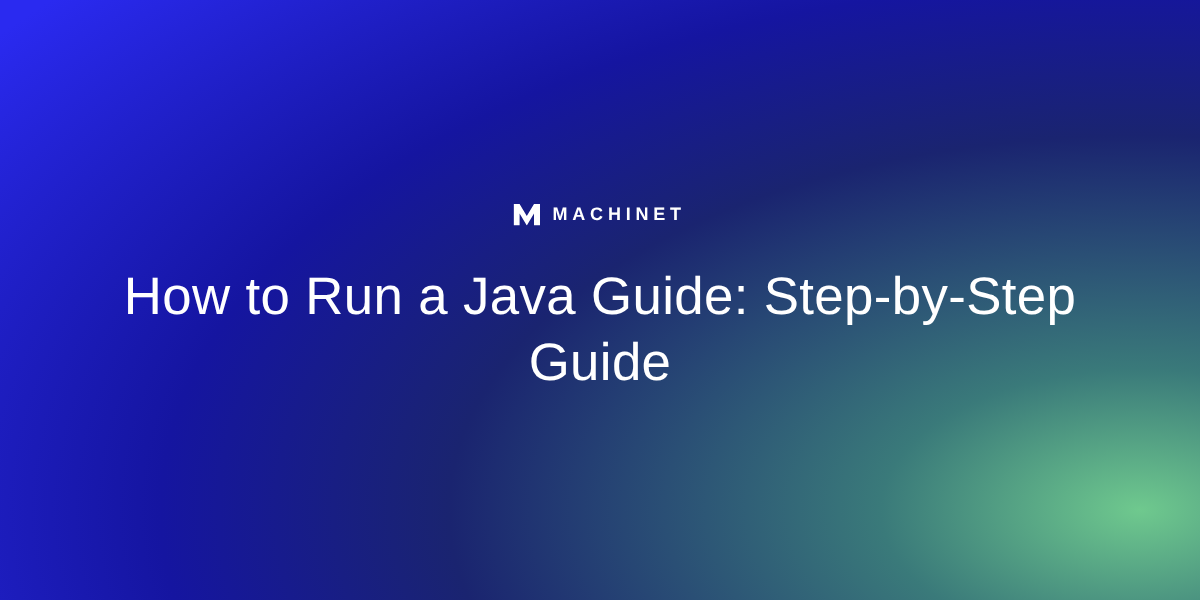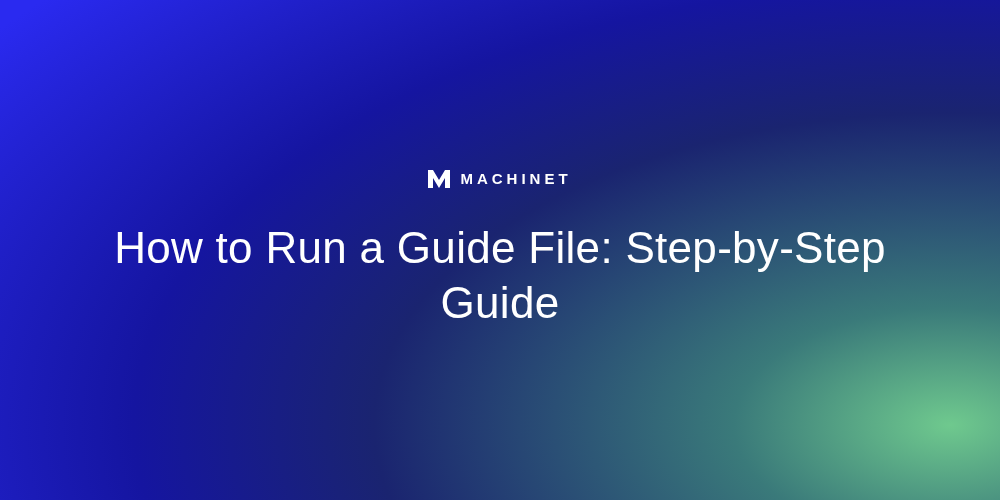--- a/index.html
+++ b/index.html
@@ -55,14 +55,14 @@
 
 <div class="hero">
   <div class="brand">
     <span class="brand-icon">
       <svg width="22" height="18" viewBox="0 0 22 18" fill="none">
         <path d="M0 0 L5 0 L11 10 L17 0 L22 0 L22 18 L17 18 L17 8 L11 18 L5 8 L5 18 L0 18 Z" fill="#ffffff"></path>
       </svg>
     </span>
     <span class="brand-name">MACHINET</span>
   </div>
-  <h1 class="title">How to Run a Guide File: Step-by-Step Guide</h1>
+  <h1 class="title">How to Run a Java Guide: Step-by-Step Guide</h1>
 </div>
 
 </body></html>

